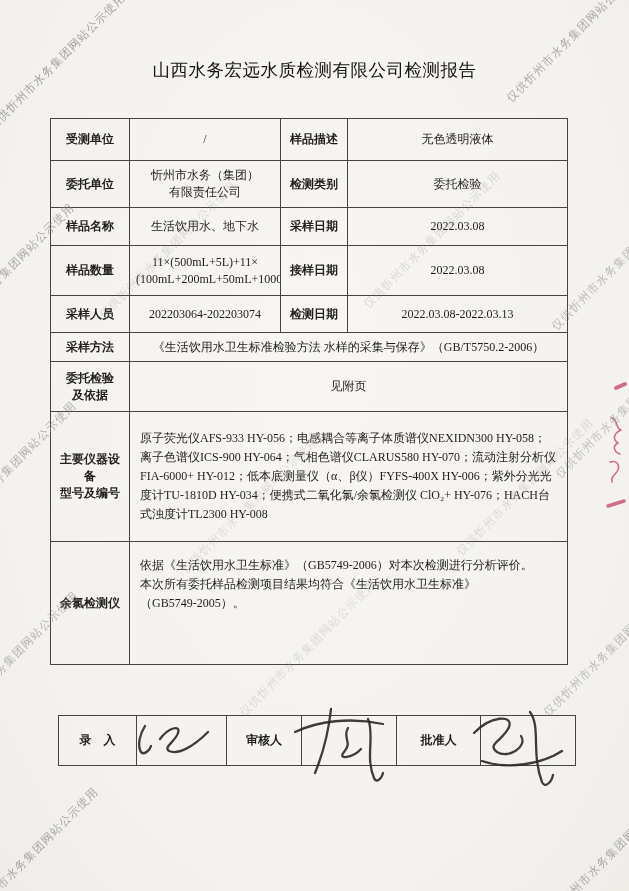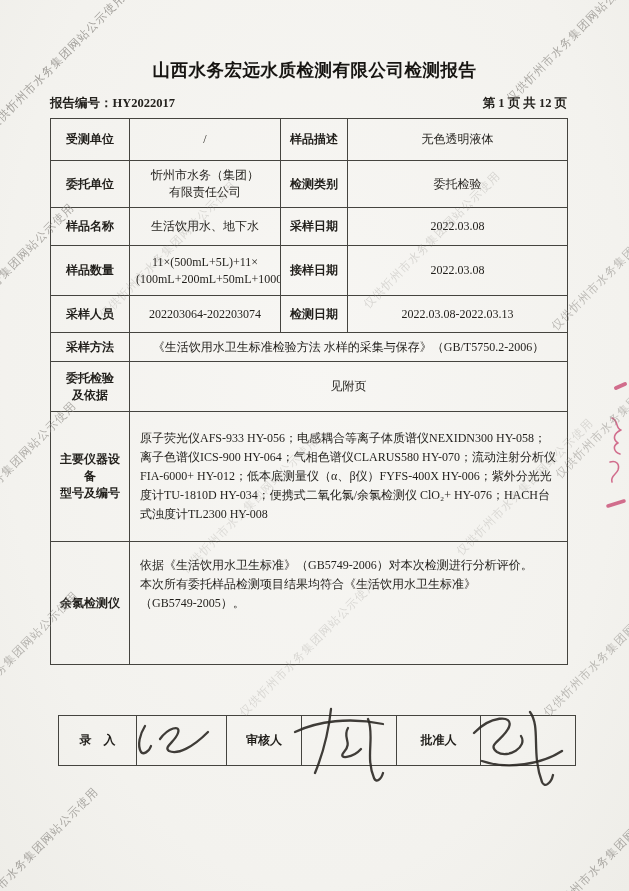--- a/index.html
+++ b/index.html
@@ -5,21 +5,21 @@
   html,body { margin:0; padding:0; background:#e8e7e4; }
   .doc {
     position:relative; width:629px; height:891px; overflow:hidden;
     background:#f4f3f0;
     background-image: radial-gradient(ellipse at 50% 40%, #f7f6f3 0%, #f3f2ee 70%, #eeede8 100%);
     font-family:"Liberation Serif", serif; color:#1d1b18;
   }
   .title {
     position:absolute; left:0; top:58px; width:629px; text-align:center;
     font-family:"Liberation Sans", sans-serif;
-    font-size:17.5px; font-weight:bold; letter-spacing:0.5px; color:#171512;
+    font-size:17.5px; font-weight:normal; letter-spacing:0.5px; color:#171512;
   }
   .meta { position:absolute; left:50px; top:95px; width:517px; font-size:12.5px; font-weight:bold; color:#24221e; }
   .meta .left  { float:left; }
   .meta .right { float:right; }
 
   table.main, table.sig {
     position:absolute; left:50px; border-collapse:collapse; table-layout:fixed;
     width:517px; background:transparent;
   }
   table.main { top:118px; }
@@ -45,24 +45,20 @@
   .redmarks { position:absolute; z-index:25; pointer-events:none; }
   .redmarks path { fill:none; stroke:#c84b73; stroke-linecap:round; stroke-linejoin:round; opacity:.8; }
 </style>
 </head>
 <body>
 
 <div class="doc">
 
   <div class="title">山西水务宏远水质检测有限公司检测报告</div>
 
-  <div class="meta">
-    <span class="left">报告编号：HY2022017</span>
-    <span class="right">第 1 页 共 12 页</span>
-  </div>
 
   <table class="main">
     <colgroup>
         <col style="width:79px">
         <col style="width:151px">
         <col style="width:67px">
         <col style="width:220px">
       </colgroup>
     <tbody>
         <tr style="height:42px">

